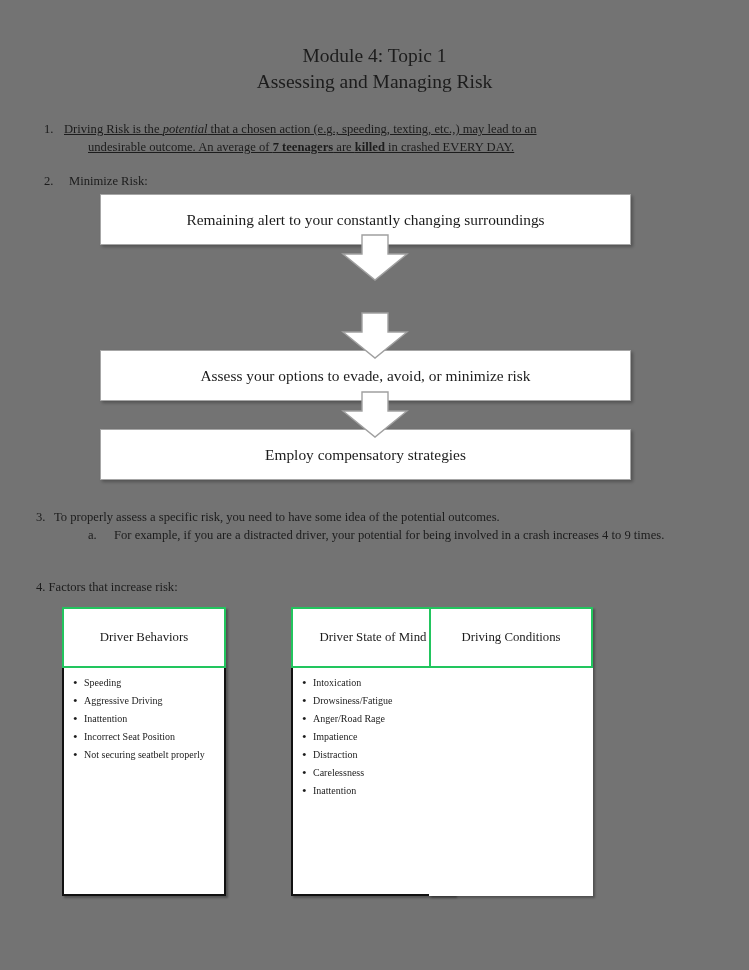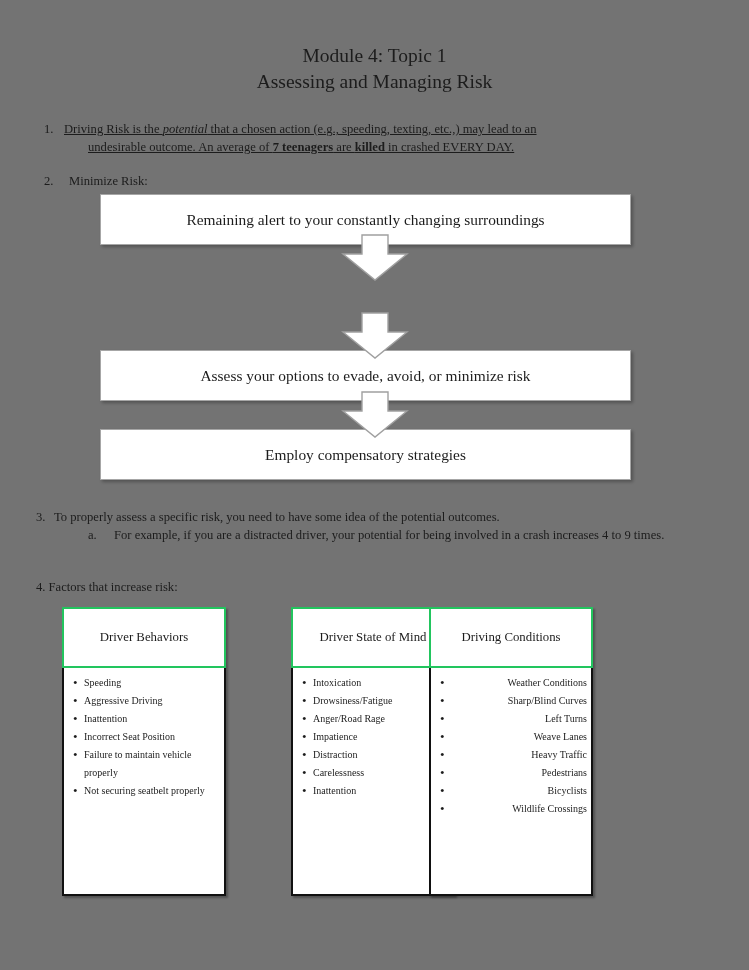--- a/index.html
+++ b/index.html
@@ -244,21 +244,20 @@
   <div class="fact-table" id="tbl1">
     <div class="tbl-head">
       <span>Driver Behaviors</span>
     </div>
     <div class="tbl-body">
       <ul>
         <li>Speeding</li>
         <li>Aggressive Driving</li>
         <li>Inattention</li>
         <li>Incorrect Seat Position</li>
-        <li>Failure to maintain vehicle properly</li>
         <li>Not securing seatbelt properly</li>
       </ul>
     </div>
   </div>
 
   <div class="fact-table" id="tbl2">
     <div class="tbl-head">
       <span>Driver State of Mind</span>
     </div>
     <div class="tbl-body">
@@ -271,27 +270,15 @@
         <li>Carelessness</li>
         <li>Inattention</li>
       </ul>
     </div>
   </div>
 
   <div class="fact-table" id="tbl3">
     <div class="tbl-head">
       <span>Driving Conditions</span>
     </div>
-    <div class="tbl-body">
-      <ul>
-        <li>Weather Conditions</li>
-        <li>Sharp/Blind Curves</li>
-        <li>Left Turns</li>
-        <li>Weave Lanes</li>
-        <li>Heavy Traffic</li>
-        <li>Pedestrians</li>
-        <li>Bicyclists</li>
-        <li>Wildlife Crossings</li>
-      </ul>
-    </div>
   </div>
 
 </div>
 
 </body></html>

